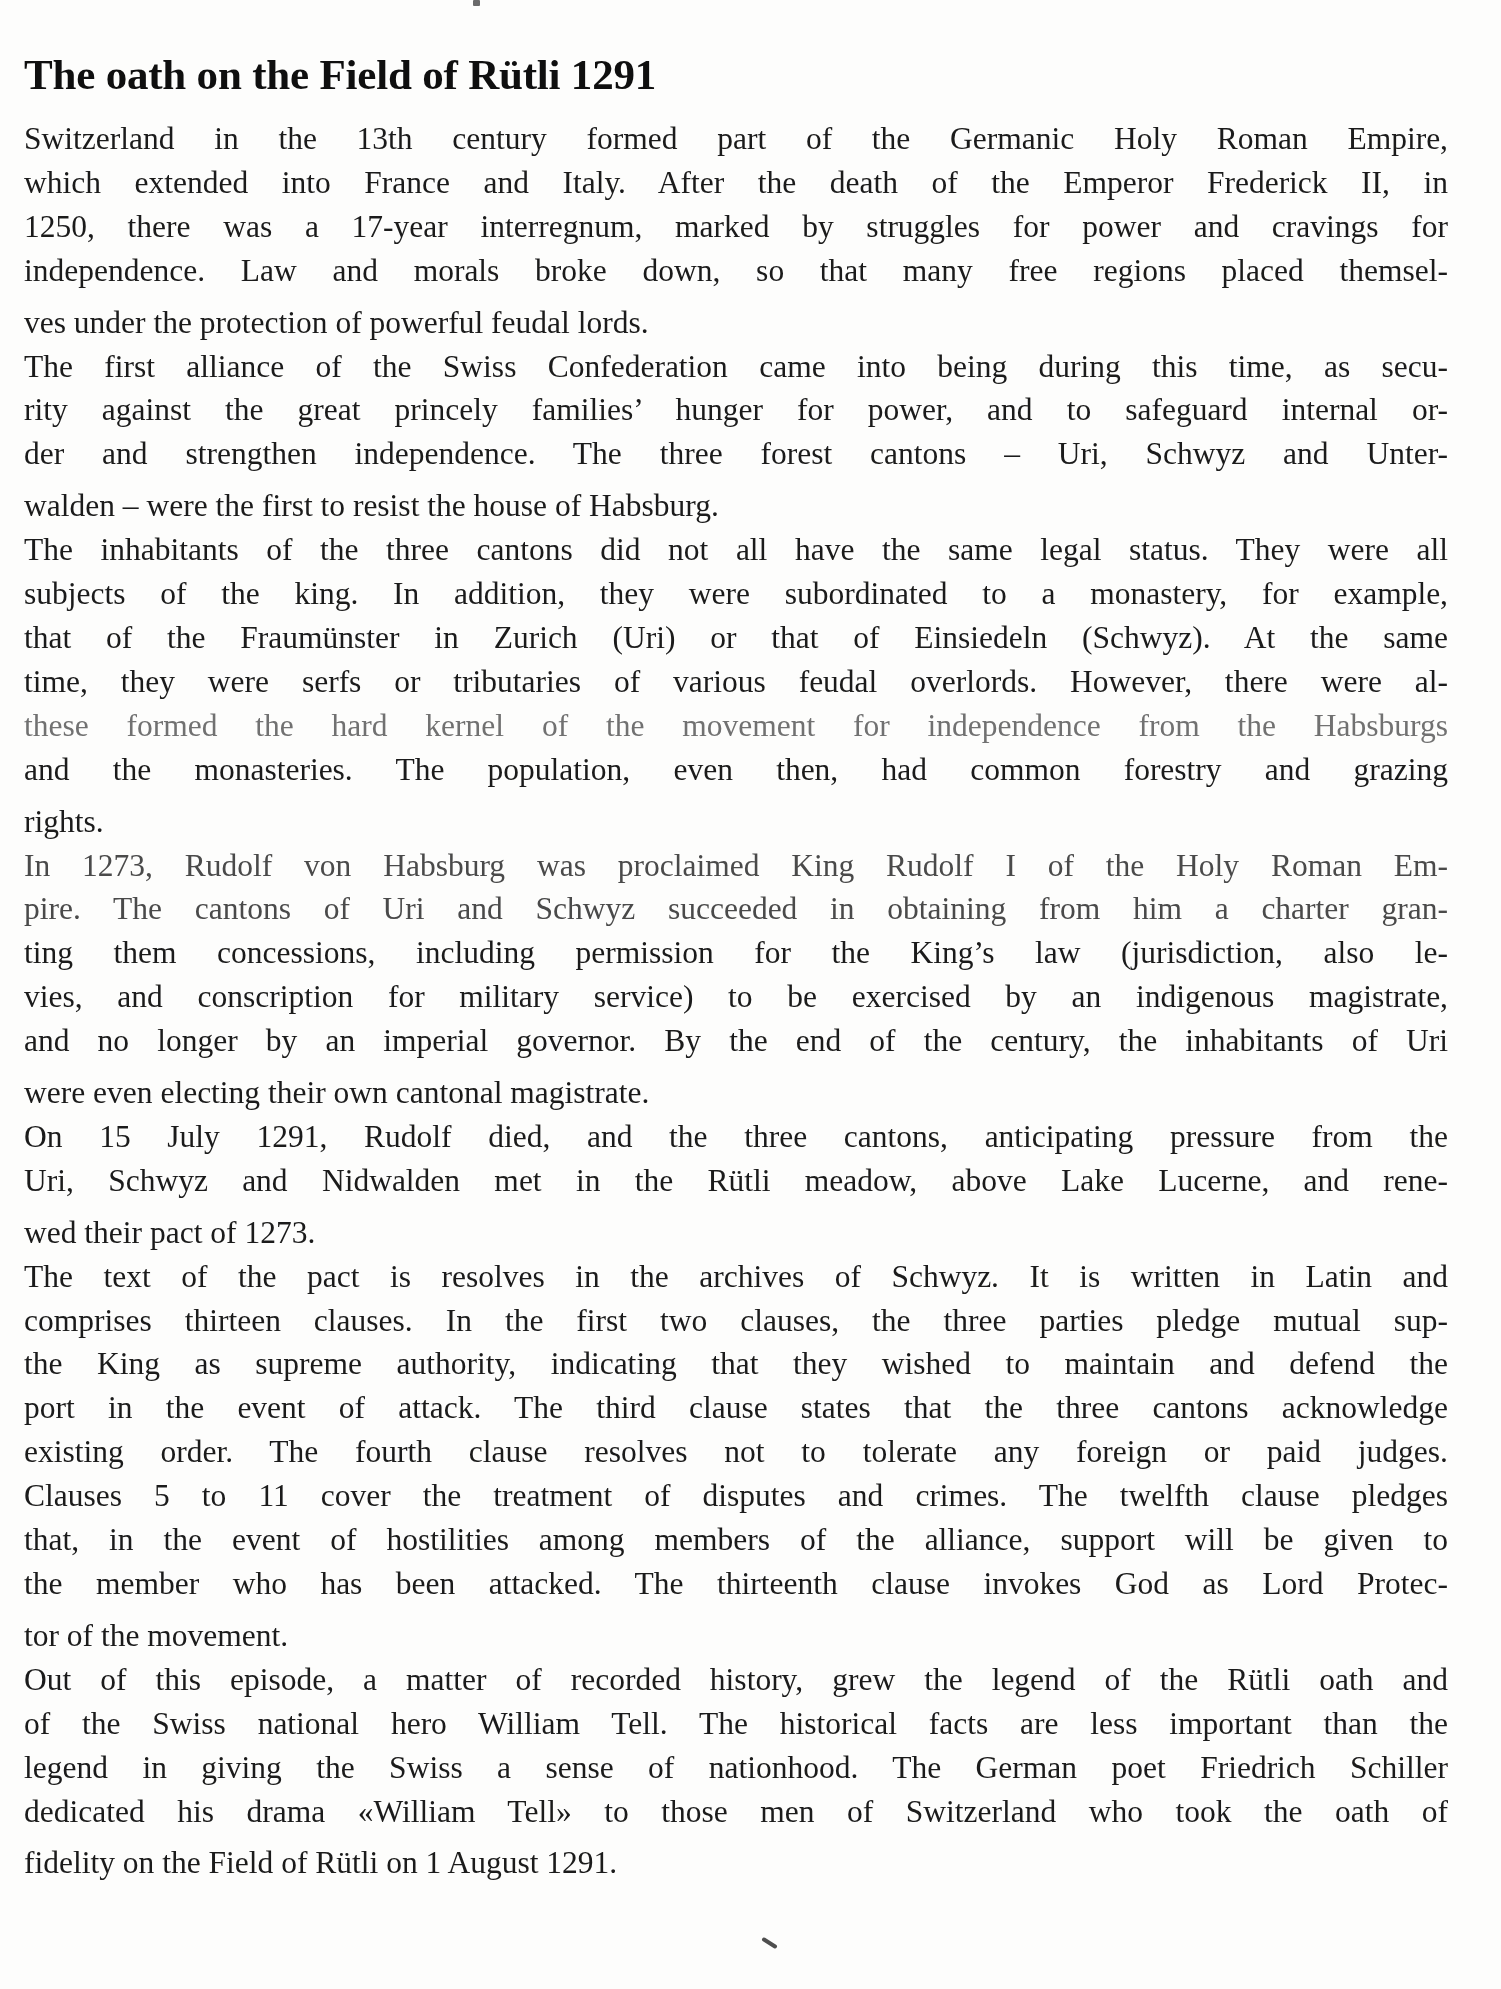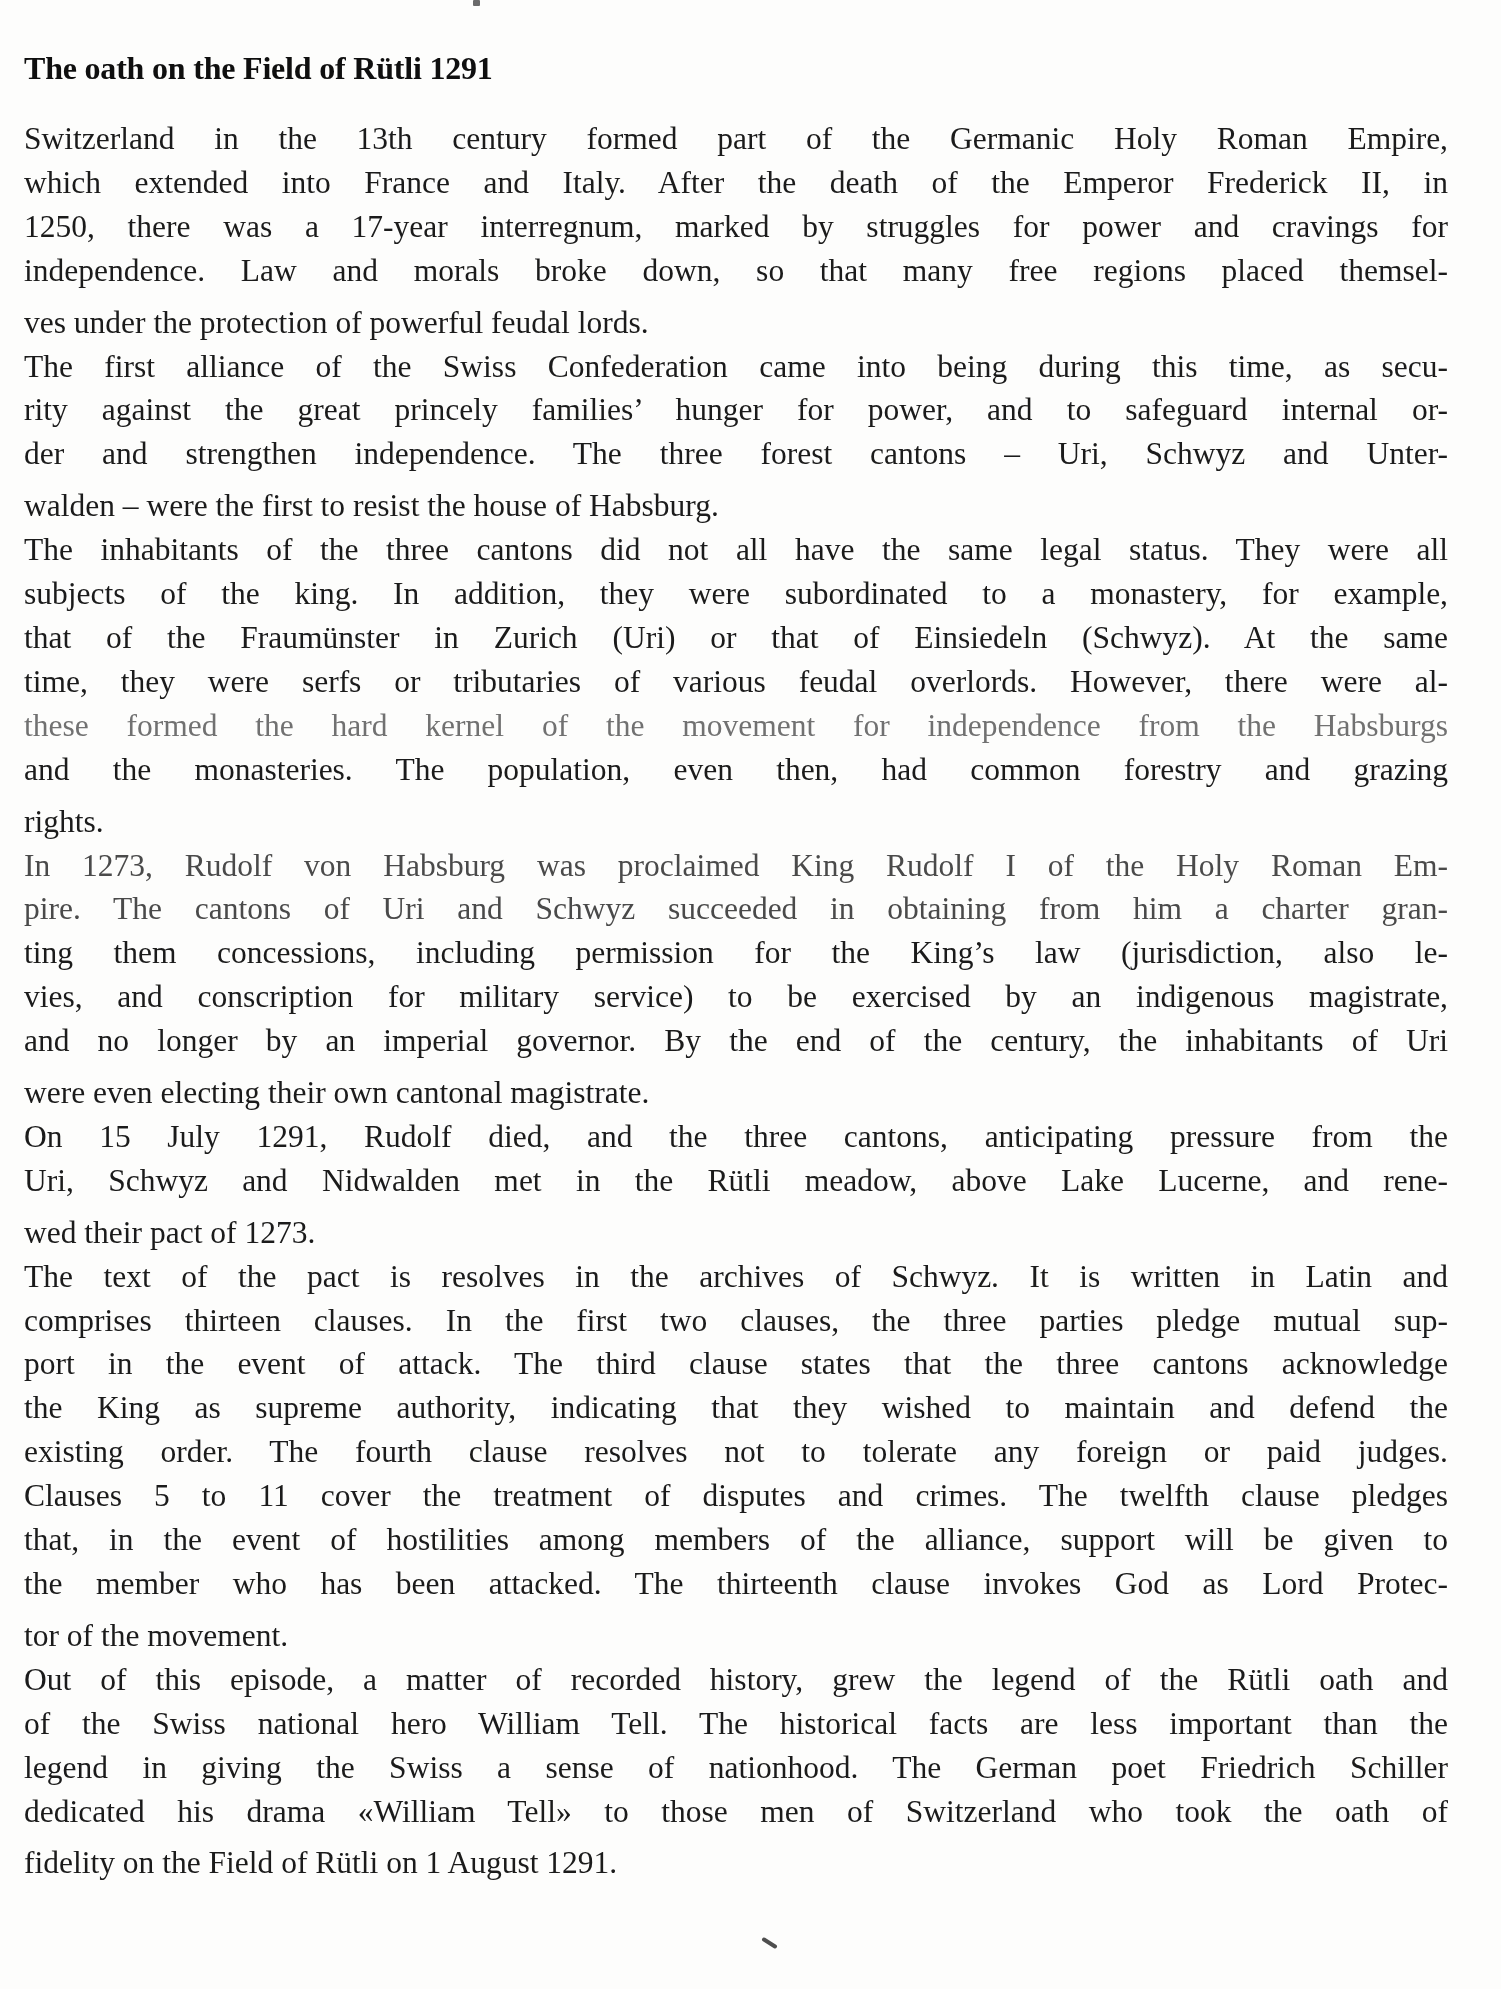--- a/index.html
+++ b/index.html
@@ -17,21 +17,21 @@
     overflow:hidden;
   }
   .page{
     position:absolute;inset:0;
     background:var(--paper);
   }
   .title{
     position:absolute;
     left:24px;top:50px;
     margin:0;
-    font-size:32px;
+    font-size:43px;
     font-weight:700;
     letter-spacing:-0.2px;
     color:#0f0f0f;
     white-space:nowrap;
   }
   .body-text{
     position:absolute;
     left:24px;top:117px;
     width:1424px;
     font-size:31.5px;
@@ -94,22 +94,22 @@
       <div class="line shade-medium">pire. The cantons of Uri and Schwyz succeeded in obtaining from him a charter gran-</div>
       <div class="line">ting them concessions, including permission for the King’s law (jurisdiction, also le-</div>
       <div class="line">vies, and conscription for military service) to be exercised by an indigenous magistrate,</div>
       <div class="line">and no longer by an imperial governor. By the end of the century, the inhabitants of Uri</div>
       <div class="line para-end">were even electing their own cantonal magistrate.</div>
       <div class="line">On 15 July 1291, Rudolf died, and the three cantons, anticipating pressure from the</div>
       <div class="line">Uri, Schwyz and Nidwalden met in the Rütli meadow, above Lake Lucerne, and rene-</div>
       <div class="line para-end">wed their pact of 1273.</div>
       <div class="line">The text of the pact is resolves in the archives of Schwyz. It is written in Latin and</div>
       <div class="line">comprises thirteen clauses. In the first two clauses, the three parties pledge mutual sup-</div>
+      <div class="line">the King as supreme authority, indicating that they wished to maintain and defend the</div>
       <div class="line">port in the event of attack. The third clause states that the three cantons acknowledge</div>
-      <div class="line">the King as supreme authority, indicating that they wished to maintain and defend the</div>
       <div class="line">existing order. The fourth clause resolves not to tolerate any foreign or paid judges.</div>
       <div class="line">Clauses 5 to 11 cover the treatment of disputes and crimes. The twelfth clause pledges</div>
       <div class="line">that, in the event of hostilities among members of the alliance, support will be given to</div>
       <div class="line">the member who has been attacked. The thirteenth clause invokes God as Lord Protec-</div>
       <div class="line para-end">tor of the movement.</div>
       <div class="line">Out of this episode, a matter of recorded history, grew the legend of the Rütli oath and</div>
       <div class="line">of the Swiss national hero William Tell. The historical facts are less important than the</div>
       <div class="line">legend in giving the Swiss a sense of nationhood. The German poet Friedrich Schiller</div>
       <div class="line">dedicated his drama «William Tell» to those men of Switzerland who took the oath of</div>
       <div class="line para-end">fidelity on the Field of Rütli on 1 August 1291.</div>

